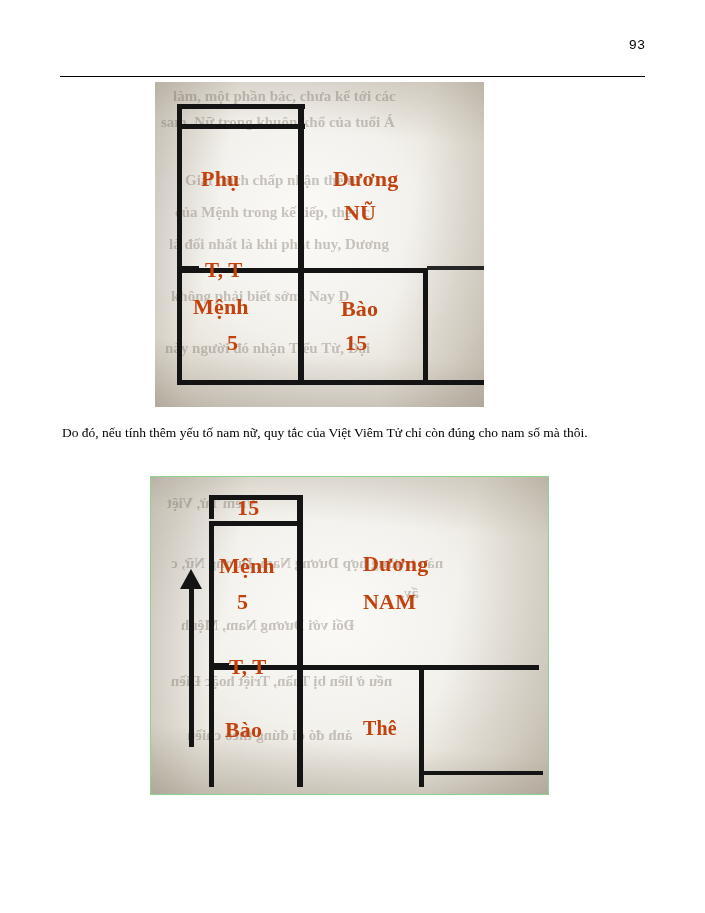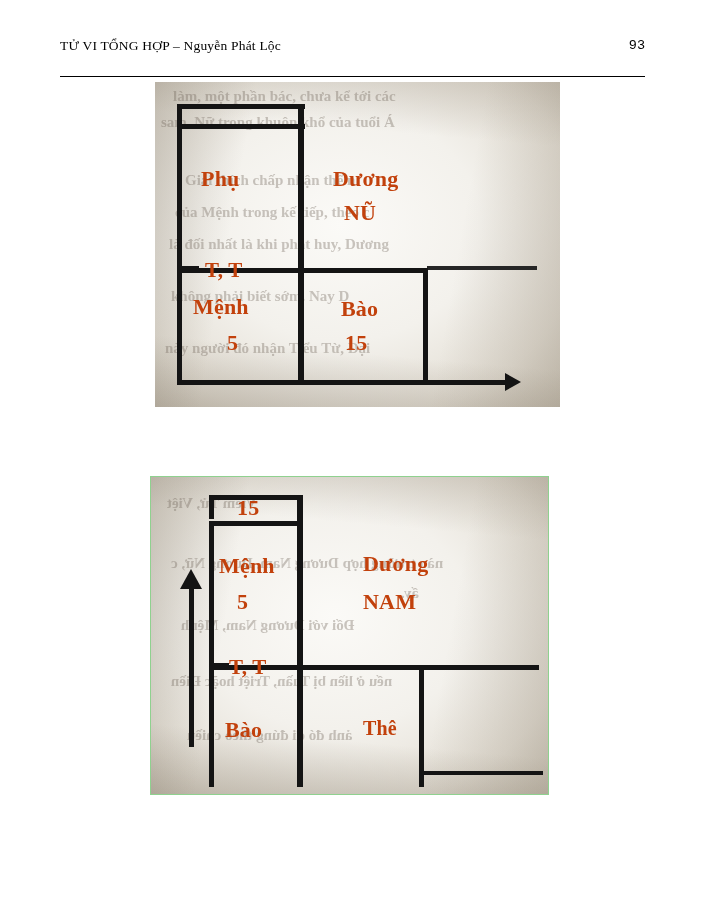--- a/index.html
+++ b/index.html
@@ -54,21 +54,21 @@
   }
   
   .figure {
     position: absolute;
     overflow: hidden;
     background: #efece6;
   }
   #figure-1 {
     left: 155px;
     top: 82px;
-    width: 405px;
+    width: 329px;
     height: 325px;
   }
   #figure-2 {
     left: 150px;
     top: 476px;
     width: 397px;
     height: 317px;
     border: 1px solid #8fd18f;
   }
   
@@ -139,21 +139,20 @@
     vertical-align: 1px;
   }
   .u { text-decoration: underline; }
 </style>
 </head>
 <body>
 
 <div class="page">
 
   <div class="header">
-    <div class="header-title">TỬ VI TỔNG HỢP – Nguyễn Phát Lộc</div>
     <div class="header-page">93</div>
   </div>
   <div class="header-rule"></div>
 
   <div class="figure" id="figure-1">
     <div class="paper-bg"></div>
 
     <div class="ghost norev" style="left:18px; top:6px; font-size:15px;">làm, một phần bác, chưa kể tới các</div>
     <div class="ghost norev" style="left:6px; top:32px; font-size:15px;">sam. Nữ trong khuôn khổ của tuổi Á</div>
     <div class="ghost norev" style="left:30px; top:90px; font-size:15px;">Giải thích chấp nhận thế n</div>
@@ -186,20 +185,21 @@
     <div class="fg-label" style="left:46px; top:84px; font-size:22px;">Phụ</div>
     <div class="fg-label" style="left:178px; top:84px; font-size:22px;">Dương</div>
     <div class="fg-label" style="left:189px; top:118px; font-size:22px;">NŨ</div>
     <div class="fg-label" style="left:50px; top:176px; font-size:21px;">T, T</div>
     <div class="fg-label" style="left:38px; top:212px; font-size:22px;">Mệnh</div>
     <div class="fg-label" style="left:72px; top:248px; font-size:22px;">5</div>
     <div class="fg-label" style="left:186px; top:214px; font-size:22px;">Bào</div>
     <div class="fg-label" style="left:190px; top:248px; font-size:22px;">15</div>
   </div>
 
+  <div class="para" id="para-1">Do đó, nếu tính thêm yếu tố nam nữ, quy tắc của Việt Viêm Tử chỉ còn đúng cho nam số mà thôi.</div>
 
 
   <div class="figure" id="figure-2">
     <div class="paper-bg"></div>
 
     <div class="ghost" style="left:16px; top:18px; font-size:15px;">Viêm Tử, Việt</div>
     <div class="ghost" style="left:20px; top:78px; font-size:15px;">nào trường hợp Dương Nam, Dương Nữ, c</div>
     <div class="ghost" style="left:250px; top:108px; font-size:15px;">ấy.</div>
     <div class="ghost" style="left:30px; top:140px; font-size:15px;">Đối với Dương Nam, Mệnh</div>
     <div class="ghost" style="left:20px; top:196px; font-size:15px;">nếu ở liền bị Tuần, Triệt hoặc Điền</div>

